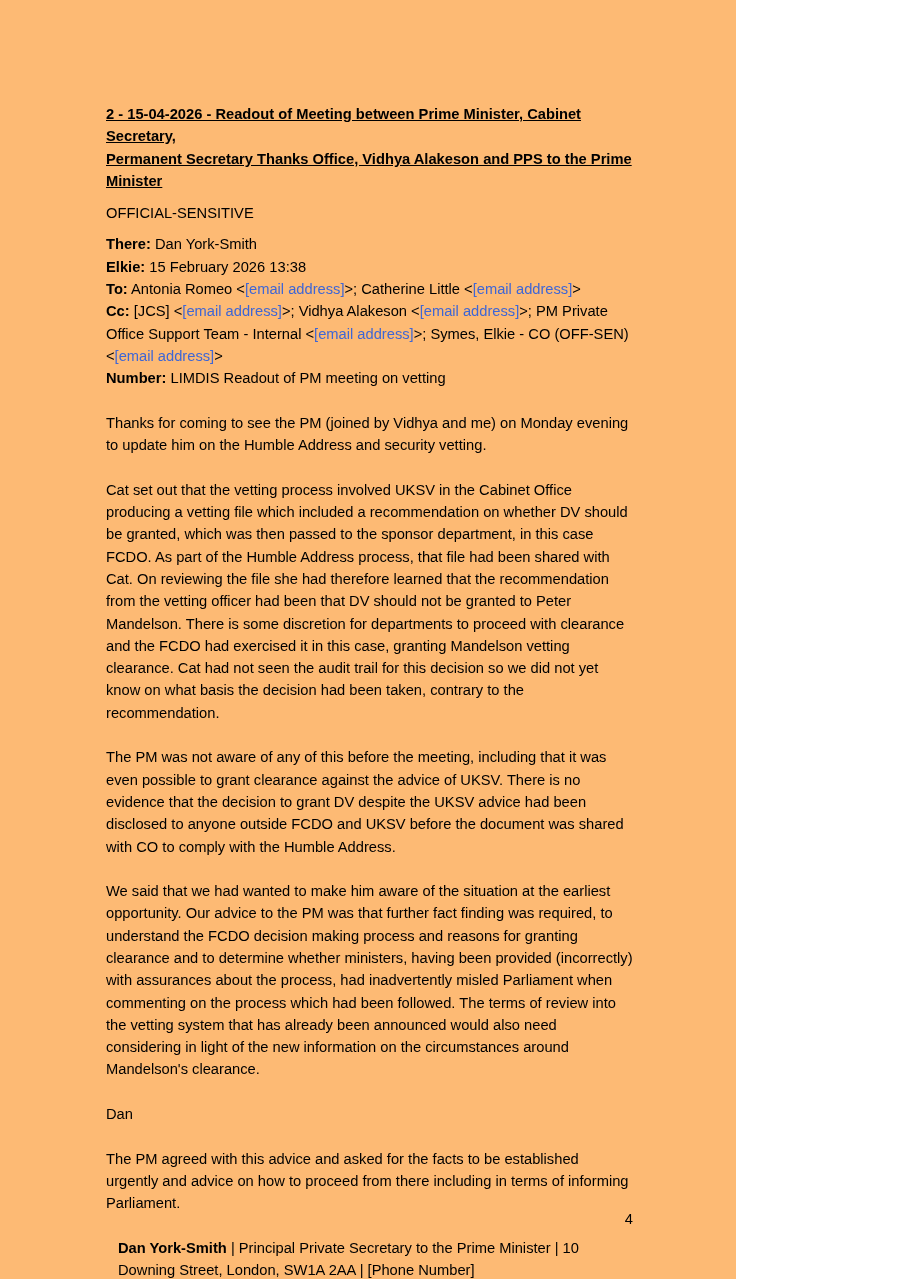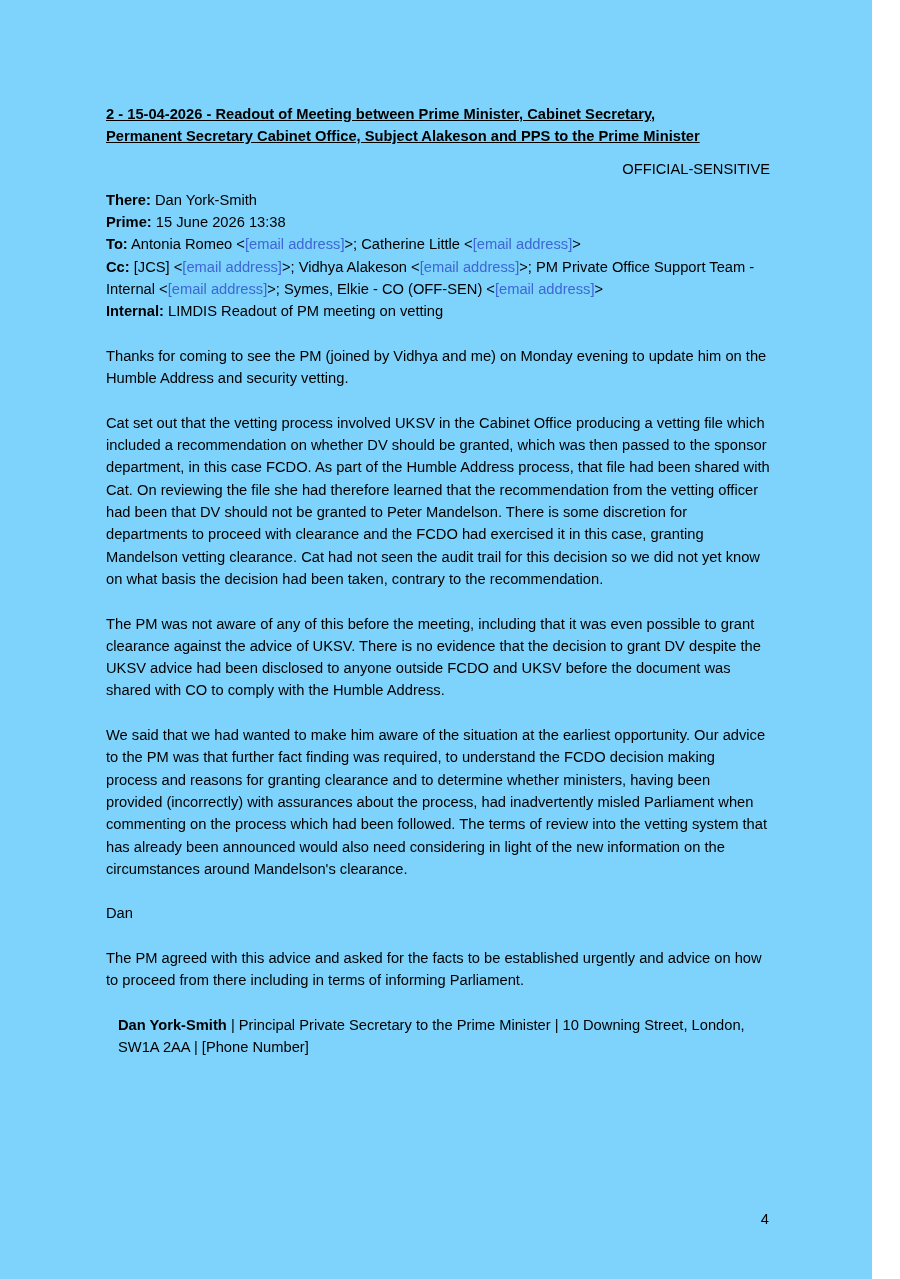--- a/index.html
+++ b/index.html
@@ -1,39 +1,39 @@
 <!DOCTYPE html>
 <html><head>
 <meta charset="utf-8">
 <style>
   html, body { margin: 0; padding: 0; background: #ffffff; }
   .page {
     position: relative;
-    width: 872px;
+    width: 736px;
     height: 1279px;
-    background: #7dd3fc;
+    background: #fdba74;
     color: #000000;
     font-family: "Liberation Sans", "DejaVu Sans", sans-serif;
     font-size: 14.7px;
     line-height: 22.3px;
     overflow: hidden;
   }
   .content {
     padding: 103px 102px 0 106px;
   }
   .title {
     margin: 0 0 10px 0;
     font-size: 14.7px;
     font-weight: bold;
     text-decoration: underline;
     line-height: 22.3px;
   }
   .title-line { display: block; }
   .classification {
-    text-align: right;
+    text-align: left;
     margin: 4px 0 9px 0;
   }
   .email-headers { margin: 0 0 22.3px 0; }
   .header-line { margin: 0; }
   .hlabel { font-weight: bold; }
   .link { color: var(--link-color, #3e66d6); }
   .para { margin: 0 0 22.3px 0; white-space: pre-wrap; }
   .signature { margin: 12px; }
   .sig-name { font-weight: bold; }
   .page-number {
@@ -43,31 +43,31 @@
   }
 </style>
 </head>
 <body>
 
 <div class="page" style="--link-color: #3e66d6;">
   <div class="content">
 
     <h1 class="title">
       <span class="title-line">2 - 15-04-2026 - Readout of Meeting between Prime Minister, Cabinet Secretary,</span>
-      <span class="title-line">Permanent Secretary Cabinet Office, Subject Alakeson and PPS to the Prime Minister</span>
+      <span class="title-line">Permanent Secretary Thanks Office, Vidhya Alakeson and PPS to the Prime Minister</span>
     </h1>
 
     <div class="classification">OFFICIAL-SENSITIVE</div>
 
     <div class="email-headers" id="email-headers">
         <div class="header-line"><span class="hlabel">There:</span><span> Dan York-Smith</span></div>
-        <div class="header-line"><span class="hlabel">Prime:</span><span> 15 June 2026 13:38</span></div>
+        <div class="header-line"><span class="hlabel">Elkie:</span><span> 15 February 2026 13:38</span></div>
         <div class="header-line"><span class="hlabel">To:</span><span> Antonia Romeo &lt;</span><span class="link">[email address]</span><span>&gt;; Catherine Little &lt;</span><span class="link">[email address]</span><span>&gt;</span></div>
         <div class="header-line"><span class="hlabel">Cc:</span><span> [JCS] &lt;</span><span class="link">[email address]</span><span>&gt;; Vidhya Alakeson &lt;</span><span class="link">[email address]</span><span>&gt;; PM Private Office Support Team - Internal &lt;</span><span class="link">[email address]</span><span>&gt;; Symes, Elkie - CO (OFF-SEN) &lt;</span><span class="link">[email address]</span><span>&gt;</span></div>
-        <div class="header-line"><span class="hlabel">Internal:</span><span> LIMDIS Readout of PM meeting on vetting</span></div>
+        <div class="header-line"><span class="hlabel">Number:</span><span> LIMDIS Readout of PM meeting on vetting</span></div>
       </div>
 
     <div class="body" id="email-body">
         <div class="para">Thanks for coming to see the PM (joined by Vidhya and me) on Monday evening to update him on the Humble Address and security vetting.</div>
         <div class="para">Cat set out that the vetting process involved UKSV in the Cabinet Office producing a vetting file which included a recommendation on whether DV should be granted, which was then passed to the sponsor department, in this case FCDO. As part of the Humble Address process, that file had been shared with Cat. On reviewing the file she had therefore learned that the recommendation from the vetting officer had been that DV should not be granted to Peter Mandelson. There is some discretion for departments to proceed with clearance and the FCDO had exercised it in this case, granting Mandelson vetting clearance. Cat had not seen the audit trail for this decision so we did not yet know on what basis the decision had been taken, contrary to the recommendation.</div>
         <div class="para">The PM was not aware of any of this before the meeting, including that it was even possible to grant clearance against the advice of UKSV. There is no evidence that the decision to grant DV despite the UKSV advice had been disclosed to anyone outside FCDO and UKSV before the document was shared with CO to comply with the Humble Address.</div>
         <div class="para">We said that we had wanted to make him aware of the situation at the earliest opportunity. Our advice to the PM was that further fact finding was required, to understand the FCDO decision making process and reasons for granting clearance and to determine whether ministers, having been provided (incorrectly) with assurances about the process, had inadvertently misled Parliament when commenting on the process which had been followed. The terms of review into the vetting system that has already been announced would also need considering in light of the new information on the circumstances around Mandelson's clearance.</div>
         <div class="para">Dan</div>
         <div class="para">The PM agreed with this advice and asked for the facts to be established urgently and advice on how to proceed from there including in terms of informing Parliament.</div>
       </div>

